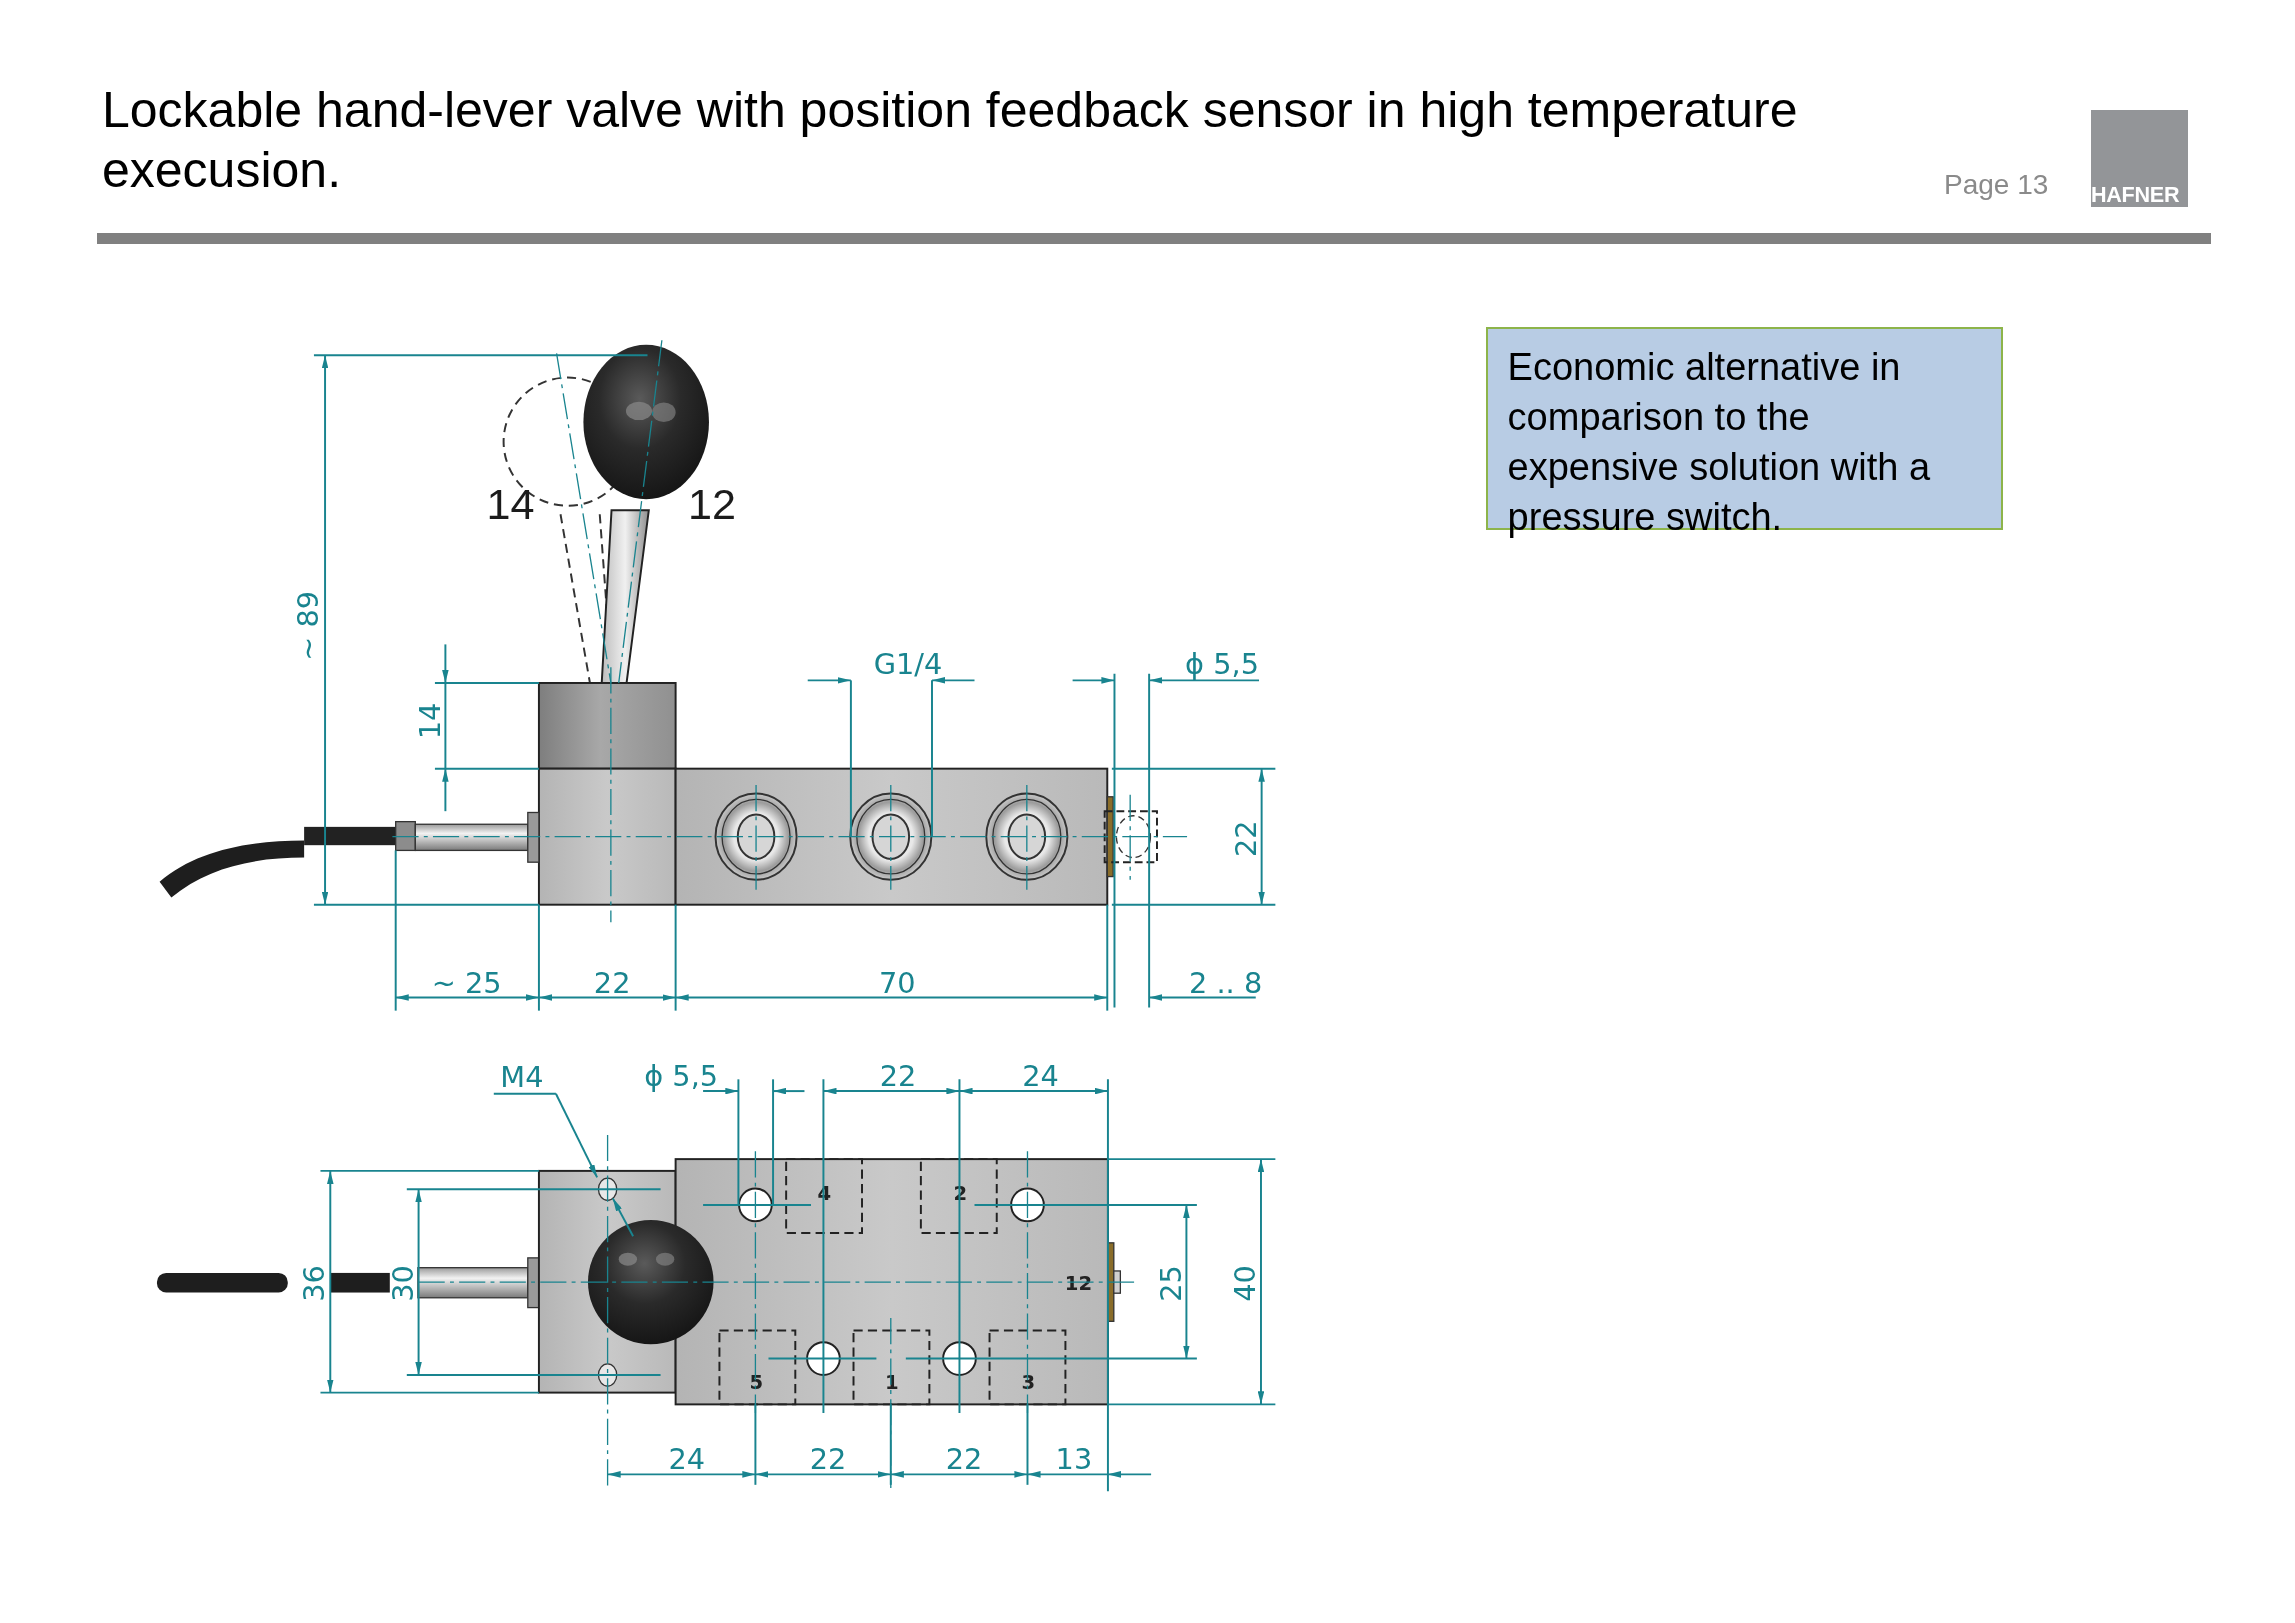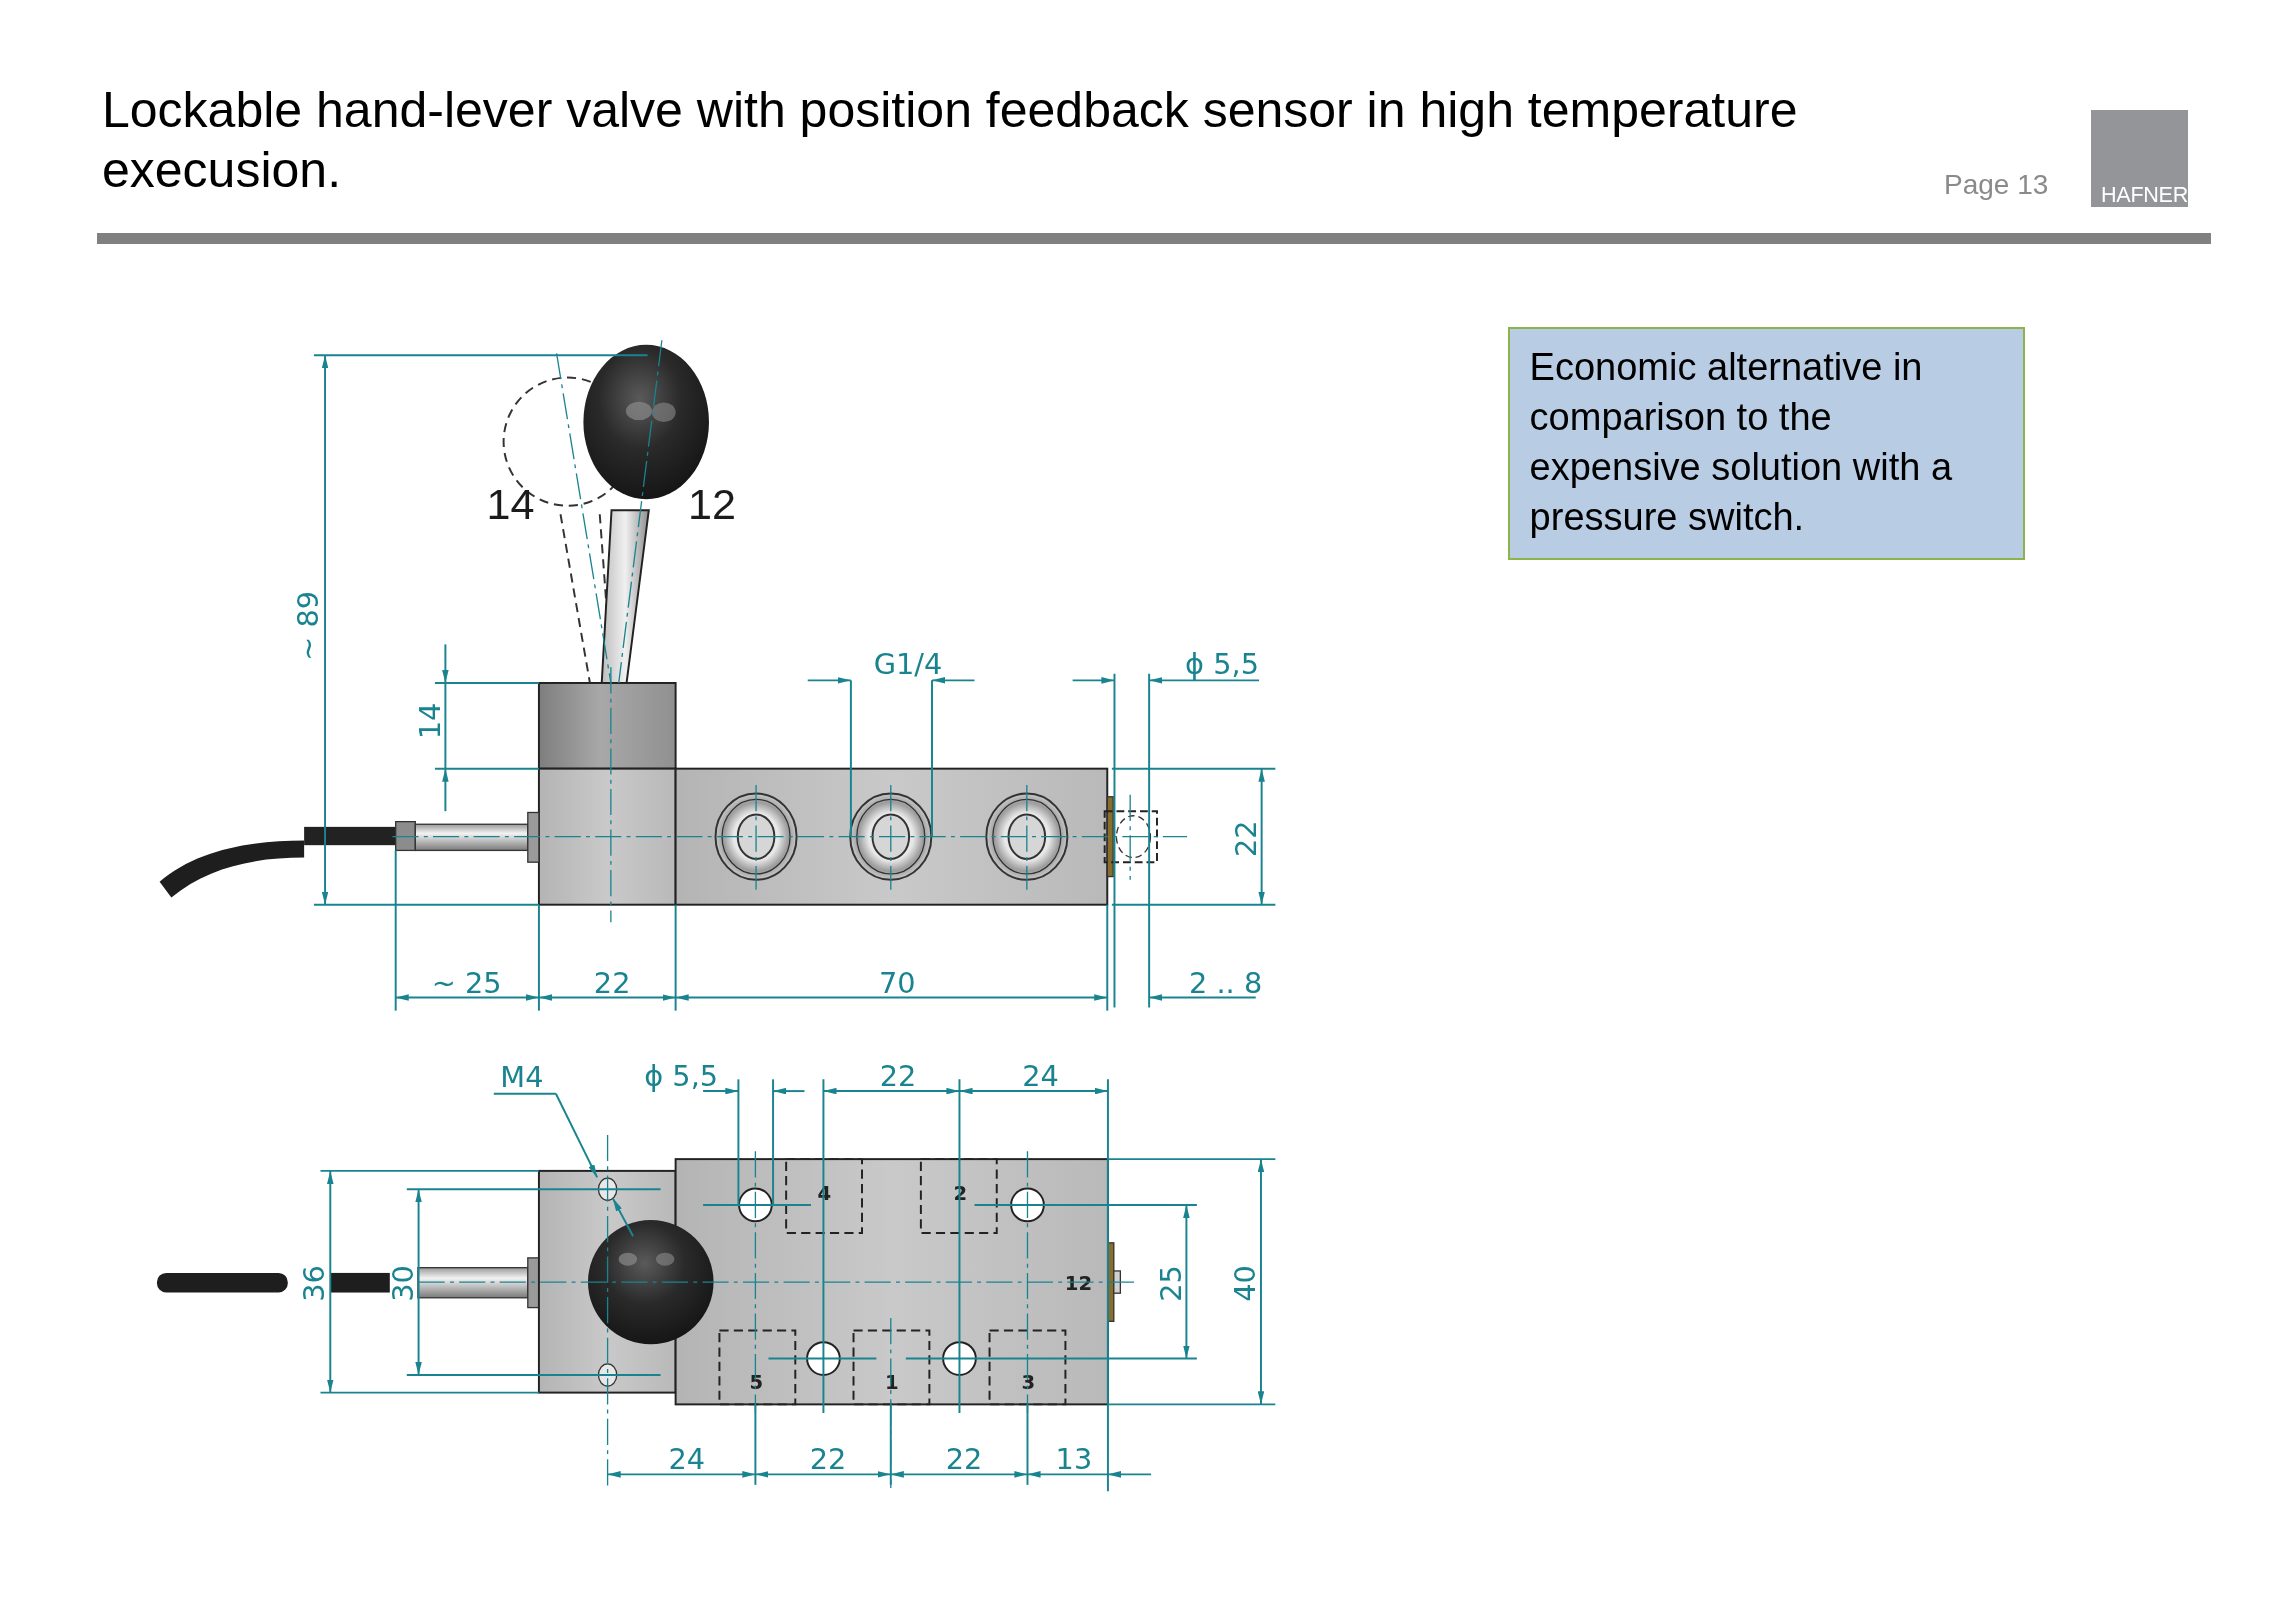--- a/index.html
+++ b/index.html
@@ -1,22 +1,22 @@
 <!DOCTYPE html>
 <html style="font-size:10.5px"><head>
 <meta charset="utf-8">
 <style>
   html, body { margin:0; padding:0; background:#ffffff; }
   body { width:2295px; height:1623px; position:relative; overflow:hidden; font-family:"Liberation Sans", sans-serif; }
   .title { position:absolute; left:102px; top:80px; width:1897px; font-size:50px; line-height:60px; color:#000; font-weight:400; letter-spacing:0; }
   .page-num { position:absolute; left:1944px; top:169px; font-size:28px; color:#8a8a8a; }
   .logo { position:absolute; left:2091px; top:110px; width:97px; height:97px; background:#939598; }
-  .logo-text { position:absolute; left:0; right:0; bottom:0; text-align:right; font-size:21.6px; font-weight:400; color:#ffffff; line-height:23.6px; letter-spacing:-0.3px; }
+  .logo-text { position:absolute; left:0; right:0; bottom:0; text-align:left; font-size:21.6px; font-weight:700; color:#ffffff; line-height:23.6px; letter-spacing:-0.3px; }
   .rule { position:absolute; left:97px; top:233px; width:2114px; height:10.5px; background:#808080; }
-  .callout { position:absolute; left:1486px; top:327px; width:517px; height:233px; background:#b8cce4; border:2.6px solid #8db44a; box-sizing:border-box; padding:13px 19.6px;margin-left:22px; }
+  .callout { position:absolute; left:1486px; top:327px; width:517px; height:203px; background:#b8cce4; border:2.6px solid #8db44a; box-sizing:border-box; padding:13px 19.6px; }
   .callout-text { font-size:38px; line-height:50px; color:#000; }
   svg.drawing { position:absolute; left:0; top:0; }
   .dim { fill:#19848f; font-family:"DejaVu Sans", sans-serif; font-size:44px; }
   .lbl { fill:#1b1b1b; font-family:"Liberation Sans", sans-serif; font-size:66px; }
   .port-lbl { fill:#222; font-family:"DejaVu Sans", sans-serif; font-weight:700; font-size:30px; }
 </style>
 </head>
 <body>
 
 <div class="title">Lockable hand-lever valve with position feedback sensor in high temperature execusion.</div>

